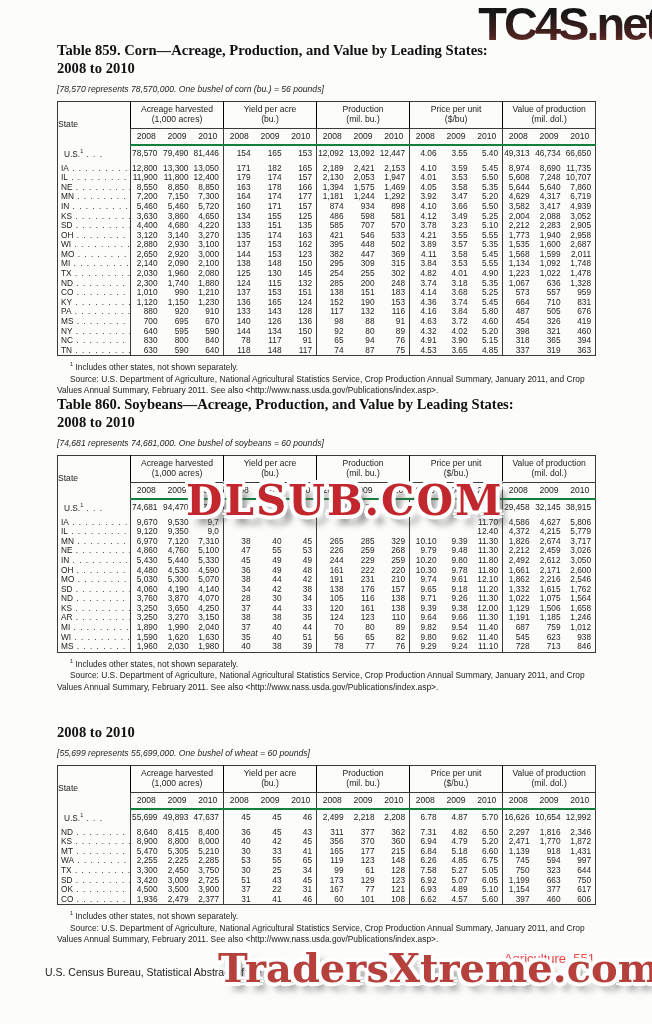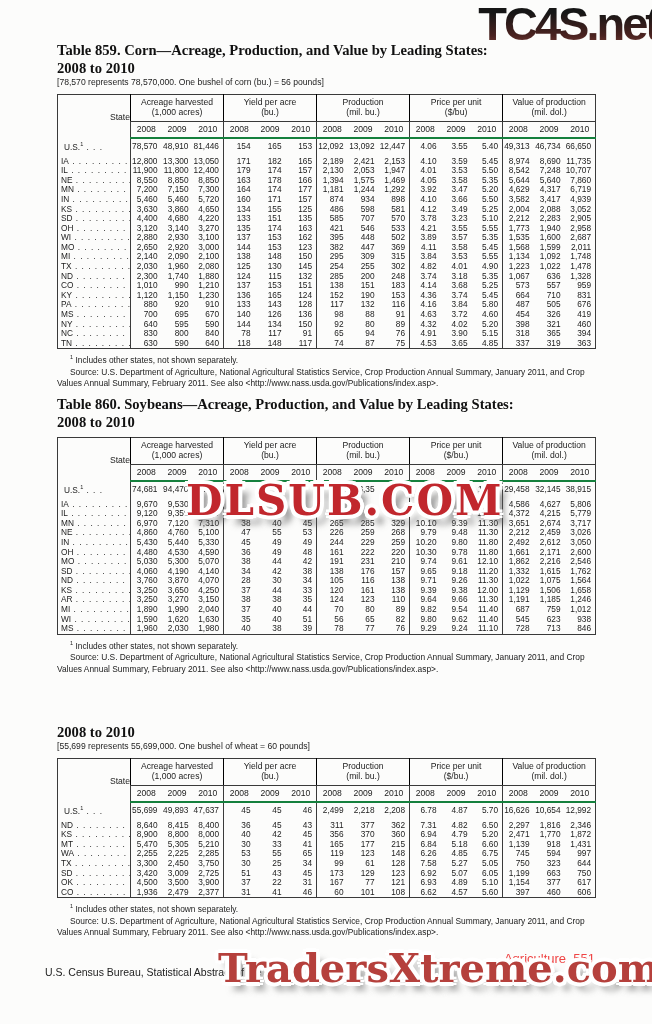--- a/index.html
+++ b/index.html
@@ -3,27 +3,27 @@
 <meta charset="utf-8">
 <style>
   html,body{margin:0;padding:0;}
   .page{position:relative;width:652px;height:1024px;background:#fcfcfb;overflow:hidden;
         font-family:"Liberation Sans",sans-serif;color:#1b1b1b;}
   .content-col{position:absolute;left:57px;width:538px;}
   #sec-0{top:42px;} #sec-1{top:396px;} #sec-2{top:706px;}
 
   .t-title{margin:0;font-family:"Liberation Serif",serif;font-weight:bold;
            font-size:14.6px;line-height:17.5px;color:#111;}
-  .t-note{font-size:8.6px;line-height:11px;color:#222;}
+  .t-note{margin-top:7px;font-size:8.6px;line-height:11px;color:#222;font-style:italic;}
 
   table.stats{border-collapse:collapse;table-layout:fixed;width:538px;margin-top:6px;
               border:1px solid #3a3a3a;}
   .stats th,.stats td{padding:0;font-weight:normal;color:#1b1b1b;}
   .c-state{width:73px;} .c-num{width:31px;}
-  th.state-h{font-size:8.6px;text-align:right;vertical-align:middle;}
+  th.state-h{font-size:8.6px;text-align:left;vertical-align:middle;}
   th.grp{border-left:1px solid #000000;border-bottom:1px solid #3a3a3a;
          text-align:center;font-size:8.6px;line-height:9.6px;padding:3px 1px 4px;}
   tr.years th{font-size:8.6px;text-align:center;padding:2px 0 3px;border-bottom:2px solid #15803d;}
   .gb{border-left:1px solid #3a3a3a;}
   tbody td{font-size:8.3px;line-height:9.6px;}
   td.num{text-align:right;padding-right:4px;}
   td.state{padding-left:3px;white-space:nowrap;overflow:hidden;}
   td.state sup{font-size:5.5px;vertical-align:super;}
   .dots{letter-spacing:1px;color:#2a2a2a;}
   tr.us{font-weight:bold;}
@@ -113,21 +113,21 @@
             <th class="yr">2010</th>
             <th class="yr gb">2008</th>
             <th class="yr">2009</th>
             <th class="yr">2010</th>
           </tr>
       </thead>
       <tbody>
           <tr class="us">
             <td class="state">U.S.<sup>1</sup><span class="dots"> . . .</span></td>
             <td class="num gb">78,570</td>
-            <td class="num">48,910</td>
+            <td class="num">79,490</td>
             <td class="num">81,446</td>
             <td class="num gb">154</td>
             <td class="num">165</td>
             <td class="num">153</td>
             <td class="num gb">12,092</td>
             <td class="num">13,092</td>
             <td class="num">12,447</td>
             <td class="num gb">4.06</td>
             <td class="num">3.55</td>
             <td class="num">5.40</td>
@@ -160,21 +160,21 @@
             <td class="num">12,400</td>
             <td class="num gb">179</td>
             <td class="num">174</td>
             <td class="num">157</td>
             <td class="num gb">2,130</td>
             <td class="num">2,053</td>
             <td class="num">1,947</td>
             <td class="num gb">4.01</td>
             <td class="num">3.53</td>
             <td class="num">5.50</td>
-            <td class="num gb">8,542</td>
+            <td class="num gb">5,608</td>
             <td class="num">7,248</td>
             <td class="num">10,707</td>
           </tr>
           <tr>
             <td class="state">NE<span class="dots"> . . . . . . . . . . . . .</span></td>
             <td class="num gb">8,550</td>
             <td class="num">8,850</td>
             <td class="num">8,850</td>
             <td class="num gb">163</td>
             <td class="num">178</td>
@@ -498,20 +498,21 @@
         </tbody>
     </table>
     <div class="fn">
       <p class="fn1"><sup>1</sup> <span>Includes other states, not shown separately.</span></p>
       <p class="src"><span>Source: U.S. Department of Agriculture, National Agricultural Statistics Service, </span><span class="it">Crop Production Annual Summary</span><span>, January 2011, and </span><span class="it">Crop Values Annual Summary</span><span>, February 2011. See also &lt;http://www.nass.usda.gov/Publications/index.asp&gt;.</span></p>
     </div>
   </section>
 
   <section class="content-col" id="sec-1">
     <h2 class="t-title"><span>Table 860. Soybeans—Acreage, Production, and Value by Leading States:</span><br><span>2008 to 2010</span></h2>
+    <div class="t-note">[74,681 represents 74,681,000. One bushel of soybeans = 60 pounds]</div>
     <table class="stats">
       <colgroup>
           <col class="c-state">
           <col class="c-num" span="15">
         </colgroup>
       <thead>
         <tr>
           <th class="state-h" rowspan="2">State</th>
           <th class="grp" colspan="3">
               <div>Acreage harvested</div>
@@ -614,21 +615,21 @@
             <td class="num">7,310</td>
             <td class="num gb">38</td>
             <td class="num">40</td>
             <td class="num">45</td>
             <td class="num gb">265</td>
             <td class="num">285</td>
             <td class="num">329</td>
             <td class="num gb">10.10</td>
             <td class="num">9.39</td>
             <td class="num">11.30</td>
-            <td class="num gb">3,651</td>
+            <td class="num gb">1,826</td>
             <td class="num">2,674</td>
             <td class="num">3,717</td>
           </tr>
           <tr>
             <td class="state">NE<span class="dots"> . . . . . . . . . . . . .</span></td>
             <td class="num gb">4,860</td>
             <td class="num">4,760</td>
             <td class="num">5,100</td>
             <td class="num gb">47</td>
             <td class="num">55</td>

